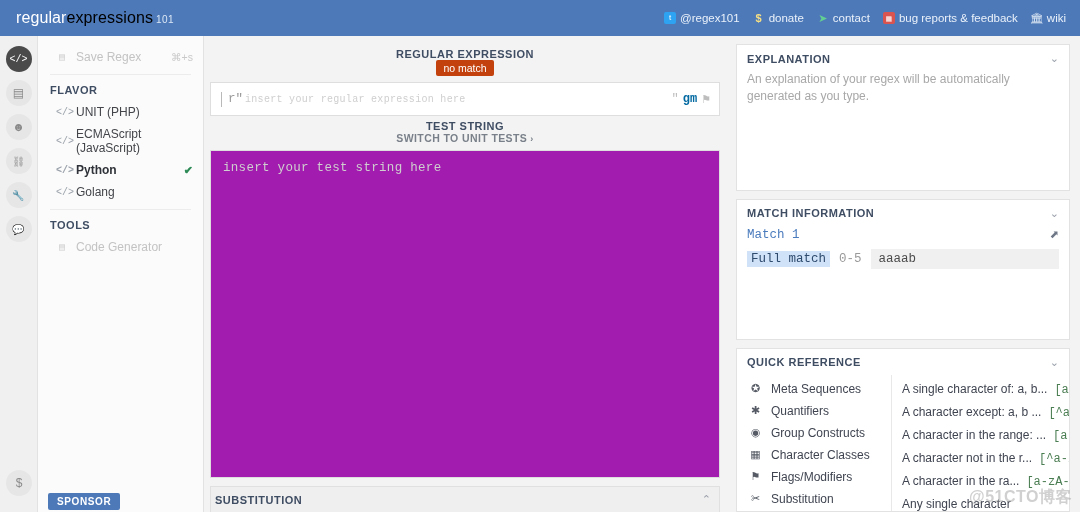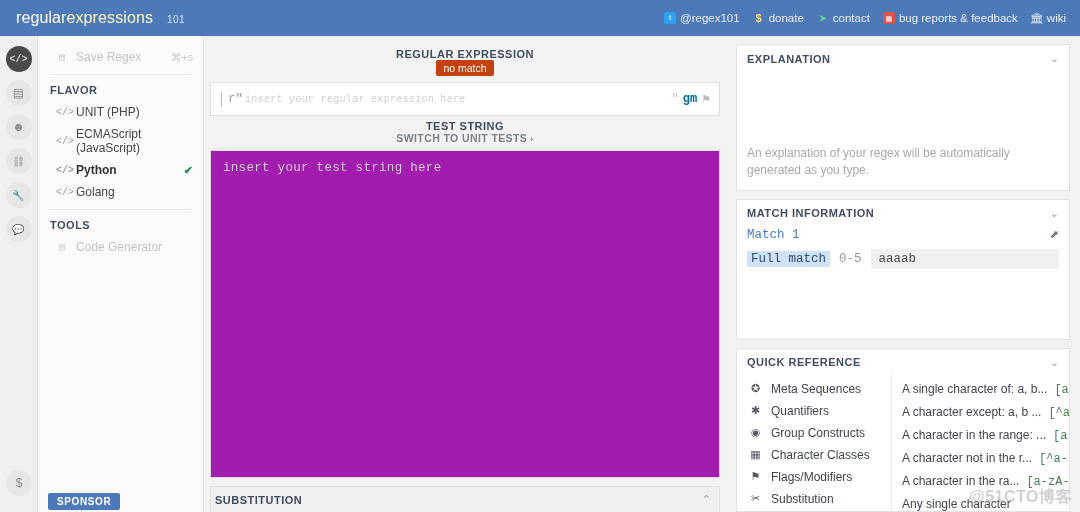--- a/index.html
+++ b/index.html
@@ -16,22 +16,22 @@
   
   .header {
     height: 36px; flex: 0 0 36px;
     background: #4d79b8;
     display: flex; align-items: center; justify-content: space-between;
     padding: 0 14px 0 16px;
     color: #ffffff;
   }
   .logo { font-size: 16px; letter-spacing: .1px; white-space: nowrap; }
   .logo .lo-a { font-weight: 400; color: #ffffff; }
-  .logo .lo-b { font-weight: 300; color: #fef9c3; }
-  .logo .lo-c { font-size: 10px; color: #dce7f5; margin-left: 14px; letter-spacing: .5px; }
+  .logo .lo-b { font-weight: 300; color: #000000; }
+  .logo .lo-c { font-size: 10px; color: #dce7f5; margin-left: 3px; letter-spacing: .5px; }
   .nav { display: flex; align-items: center; gap: 13px; font-size: 11.5px; color: #eaf1fa; }
   .nav-item { display: flex; align-items: center; gap: 4px; cursor: pointer; white-space: nowrap; }
   .nav-ico { width: 12px; height: 12px; display: inline-flex; align-items: center; justify-content: center; font-size: 10px; line-height: 1; }
   .ico-tw { background: #2ea3f2; border-radius: 2px; color: #fff; font-size: 8px; }
   .ico-bug { background: #d9534f; border-radius: 2px; color: #fff; font-size: 7px; }
   .ico-dollar { color: #f5de83; font-weight: 700; font-size: 11px; }
   .ico-send { color: #62d092; font-size: 11px; }
   .ico-bank { color: #dbe6f3; font-size: 11px; }
 
   
@@ -140,21 +140,21 @@
   .card { background: #ffffff; border: 1px solid #e2e2e2; display: flex; flex-direction: column; }
   .card-head {
     display: flex; align-items: center; justify-content: space-between;
     padding: 7px 10px 6px 10px;
   }
   .card-title { font-size: 11px; font-weight: 700; color: #3f4d63; letter-spacing: .5px; }
   .chev-down { color: #9aa0aa; font-size: 11px; }
   .card-body { padding: 0 10px 10px 10px; }
   .explain-text { font-size: 12px; color: #a8a8a8; line-height: 1.45; }
 
-  .card-expl { height: 150px; justify-content: space-between; }
+  .card-expl { height: 150px; }
   .card-match { height: 144px; }
   .card-quick { flex: 1 1 auto; min-height: 0; overflow: hidden; }
 
   .match-row-1 {
     display: flex; align-items: center; justify-content: space-between;
     padding: 2px 10px 7px 10px;
   }
   .match-label { font-family: "Liberation Mono", monospace; font-size: 12.5px; color: #4a7bbd; }
   .export-ico { color: #6f7887; font-size: 11px; }
   .match-row-2 { display: flex; align-items: center; gap: 9px; padding: 0 10px; }

